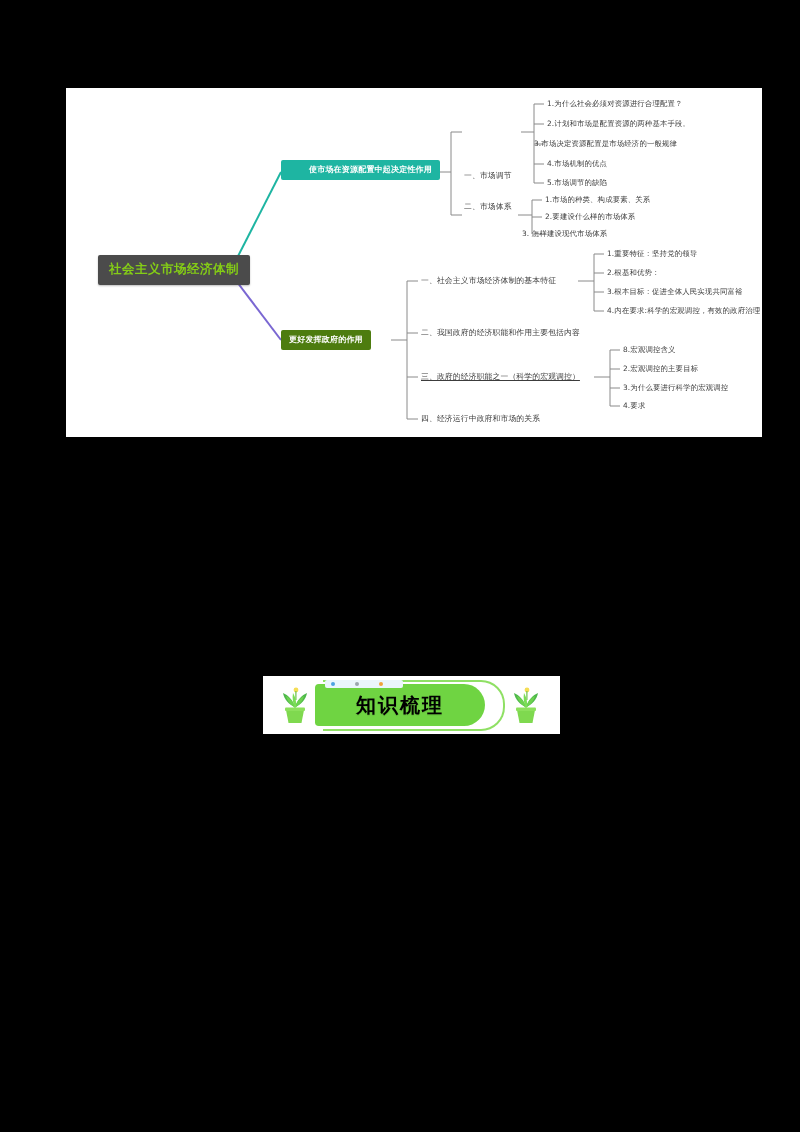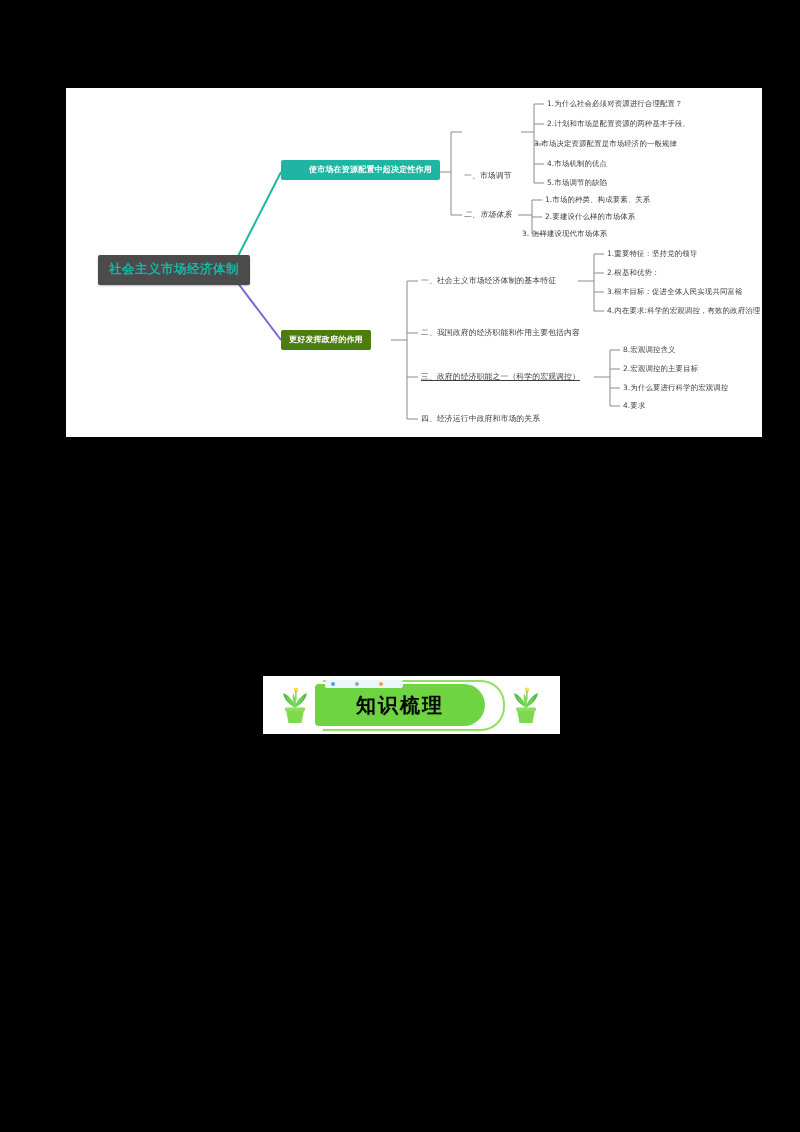--- a/index.html
+++ b/index.html
@@ -12,21 +12,21 @@
     position:absolute;left:66px;top:88px;width:696px;height:349px;
     background:#ffffff;
   }
   .mm-inner{position:absolute;inset:0;}
 
   svg.mm-links{position:absolute;left:0;top:0;width:696px;height:349px;overflow:visible;}
 
   
   .root-node{
     position:absolute;left:32px;top:167px;
-    background:#4b4b4b;color:#14b8a6;
+    background:#4b4b4b;color:#84cc16;
     font-size:12.5px;font-weight:bold;letter-spacing:.5px;
     padding:6px 11px 7px 11px;border-radius:2px;white-space:nowrap;
     box-shadow:0 1px 2px rgba(0,0,0,.25);
   }
 
   
   .branch-node{
     position:absolute;color:#ffffff;font-size:8px;font-weight:bold;
     padding:4px 8px 5px 8px;border-radius:2px;white-space:nowrap;
     letter-spacing:.2px;
@@ -133,21 +133,21 @@
 
       <div class="branch-node branch-teal">使市场在资源配置中起决定性作用</div>
 
       <div class="node-text node-l2" style="left:398px;top:40px;margin-top:44px;">一、市场调节</div>
       <div class="node-text node-l3" style="left:481px;top:12px;">1.为什么社会必须对资源进行合理配置？</div>
       <div class="node-text node-l3" style="left:481px;top:32px;">2.计划和市场是配置资源的两种基本手段。</div>
       <div class="node-text node-l3" style="left:468px;top:52px;">3.市场决定资源配置是市场经济的一般规律</div>
       <div class="node-text node-l3" style="left:481px;top:72px;">4.市场机制的优点</div>
       <div class="node-text node-l3" style="left:481px;top:91px;">5.市场调节的缺陷</div>
 
-      <div class="node-text node-l2" style="left:398px;top:123px;font-style:italic;">二、市场体系</div>
+      <div class="node-text node-l2" style="left:398px;top:115px;">二、市场体系</div>
       <div class="node-text node-l3" style="left:479px;top:108px;">1.市场的种类、构成要素、关系</div>
       <div class="node-text node-l3" style="left:479px;top:125px;">2.要建设什么样的市场体系</div>
       <div class="node-text node-l3" style="left:456px;top:142px;">3. 怎样建设现代市场体系</div>
 
       <div class="branch-node branch-purple">更好发挥政府的作用</div>
 
       <div class="node-text node-l2" style="left:355px;top:189px;">一、社会主义市场经济体制的基本特征</div>
       <div class="node-text node-l3" style="left:541px;top:162px;">1.重要特征：坚持党的领导</div>
       <div class="node-text node-l3" style="left:541px;top:181px;">2.根基和优势：</div>
       <div class="node-text node-l3" style="left:541px;top:200px;">3.根本目标：促进全体人民实现共同富裕</div>

